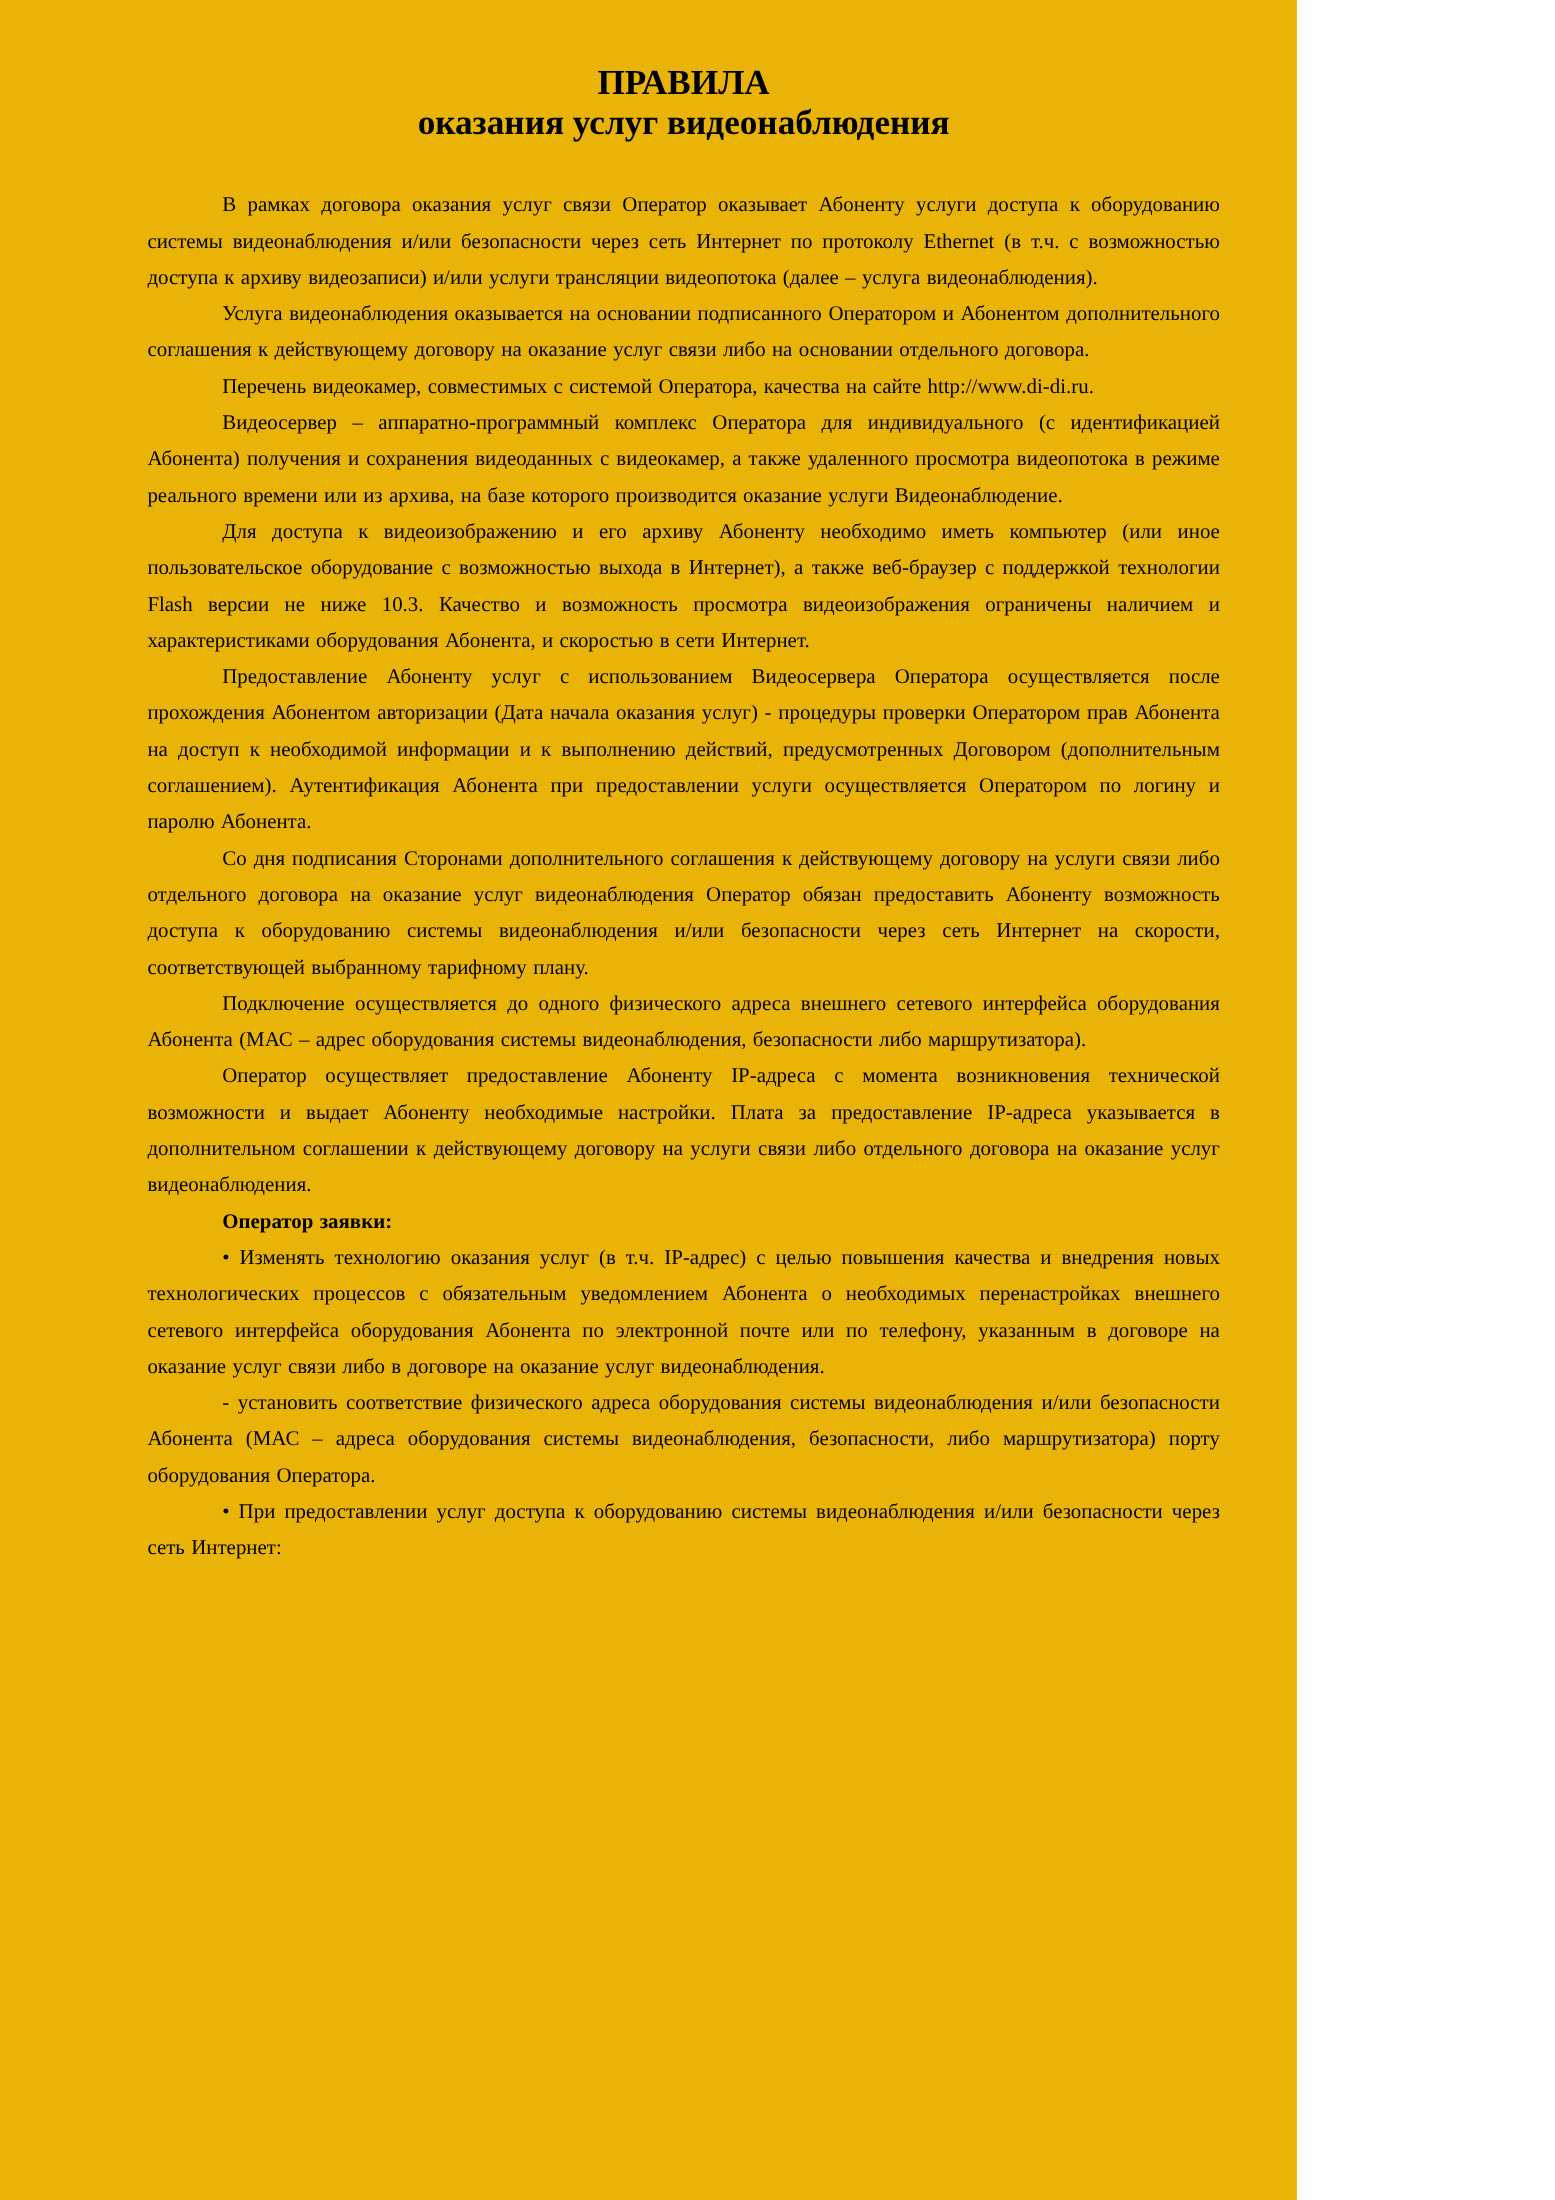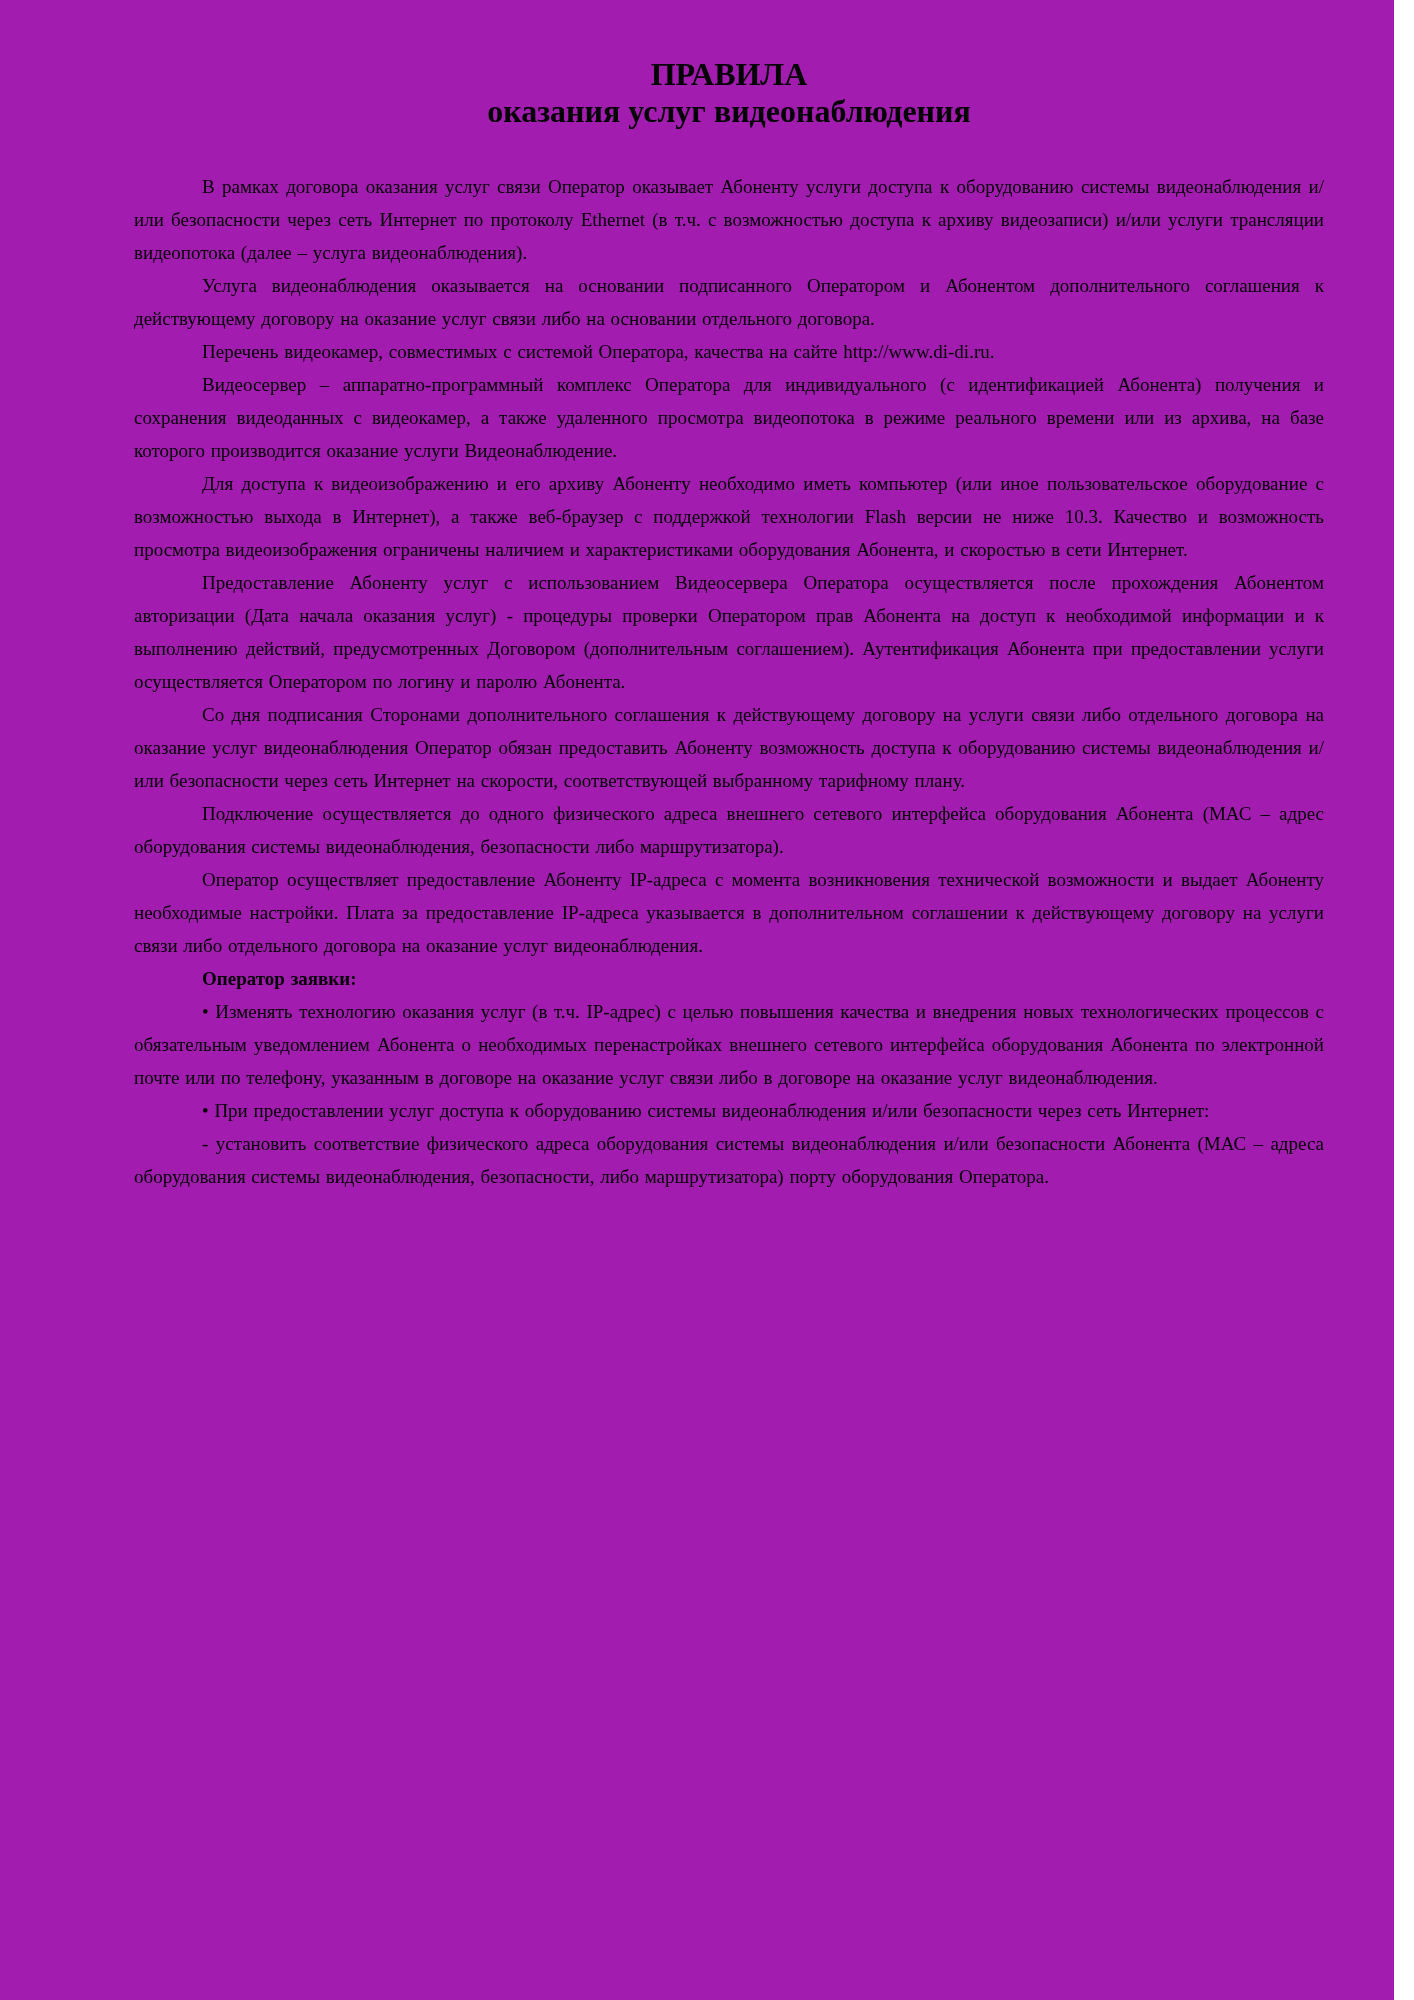--- a/index.html
+++ b/index.html
@@ -3,24 +3,24 @@
 <meta charset="utf-8">
 <style>
   html, body {
     margin: 0;
     padding: 0;
     background: #ffffff;
   }
   .page {
     position: relative;
     box-sizing: border-box;
-    width: 1394px;
+    width: 1179px;
     height: 2000px;
     margin: 0;
-    background: #a21caf;
+    background: #eab308;
     color: #000000;
     font-family: "Liberation Serif", "DejaVu Serif", serif;
     padding: 56px 70px 0 134px;
     overflow: hidden;
   }
   .doc-header {
     text-align: center;
     font-weight: bold;
     font-size: 32px;
     line-height: 37px;
@@ -55,16 +55,16 @@
   <p class="doc-par">Услуга видеонаблюдения оказывается на основании подписанного Оператором и Абонентом дополнительного соглашения к действующему договору на оказание услуг связи либо на основании отдельного договора.</p>
   <p class="doc-par">Перечень видеокамер, совместимых с системой Оператора, качества на сайте http://www.di-di.ru.</p>
   <p class="doc-par">Видеосервер – аппаратно-программный комплекс Оператора для индивидуального (с идентификацией Абонента) получения и сохранения видеоданных с видеокамер, а также удаленного просмотра видеопотока в режиме реального времени или из архива, на базе которого производится оказание услуги Видеонаблюдение.</p>
   <p class="doc-par">Для доступа к видеоизображению и его архиву Абоненту необходимо иметь компьютер (или иное пользовательское оборудование с возможностью выхода в Интернет), а также веб-браузер с поддержкой технологии Flash версии не ниже 10.3. Качество и возможность просмотра видеоизображения ограничены наличием и характеристиками оборудования Абонента, и скоростью в сети Интернет.</p>
   <p class="doc-par">Предоставление Абоненту услуг с использованием Видеосервера Оператора осуществляется после прохождения Абонентом авторизации (Дата начала оказания услуг) - процедуры проверки Оператором прав Абонента на доступ к необходимой информации и к выполнению действий, предусмотренных Договором (дополнительным соглашением). Аутентификация Абонента при предоставлении услуги осуществляется Оператором по логину и паролю Абонента.</p>
   <p class="doc-par">Со дня подписания Сторонами дополнительного соглашения к действующему договору на услуги связи либо отдельного договора на оказание услуг видеонаблюдения Оператор обязан предоставить Абоненту возможность доступа к оборудованию системы видеонаблюдения и/или безопасности через сеть Интернет на скорости, соответствующей выбранному тарифному плану.</p>
   <p class="doc-par">Подключение осуществляется до одного физического адреса внешнего сетевого интерфейса оборудования Абонента (МАС – адрес оборудования системы видеонаблюдения, безопасности либо маршрутизатора).</p>
   <p class="doc-par">Оператор осуществляет предоставление Абоненту IP-адреса с момента возникновения технической возможности и выдает Абоненту необходимые настройки. Плата за предоставление IP-адреса указывается в дополнительном соглашении к действующему договору на услуги связи либо отдельного договора на оказание услуг видеонаблюдения.</p>
   <p class="doc-par bold">Оператор заявки:</p>
   <p class="doc-par">• Изменять технологию оказания услуг (в т.ч. IP-адрес) с целью повышения качества и внедрения новых технологических процессов с обязательным уведомлением Абонента о необходимых перенастройках внешнего сетевого интерфейса оборудования Абонента по электронной почте или по телефону, указанным в договоре на оказание услуг связи либо в договоре на оказание услуг видеонаблюдения.</p>
+  <p class="doc-par">- установить соответствие физического адреса оборудования системы видеонаблюдения и/или безопасности Абонента (МАС – адреса оборудования системы видеонаблюдения, безопасности, либо маршрутизатора) порту оборудования Оператора.</p>
   <p class="doc-par">• При предоставлении услуг доступа к оборудованию системы видеонаблюдения и/или безопасности через сеть Интернет:</p>
-  <p class="doc-par">- установить соответствие физического адреса оборудования системы видеонаблюдения и/или безопасности Абонента (МАС – адреса оборудования системы видеонаблюдения, безопасности, либо маршрутизатора) порту оборудования Оператора.</p>
 
 </div>
 
 </body></html>

